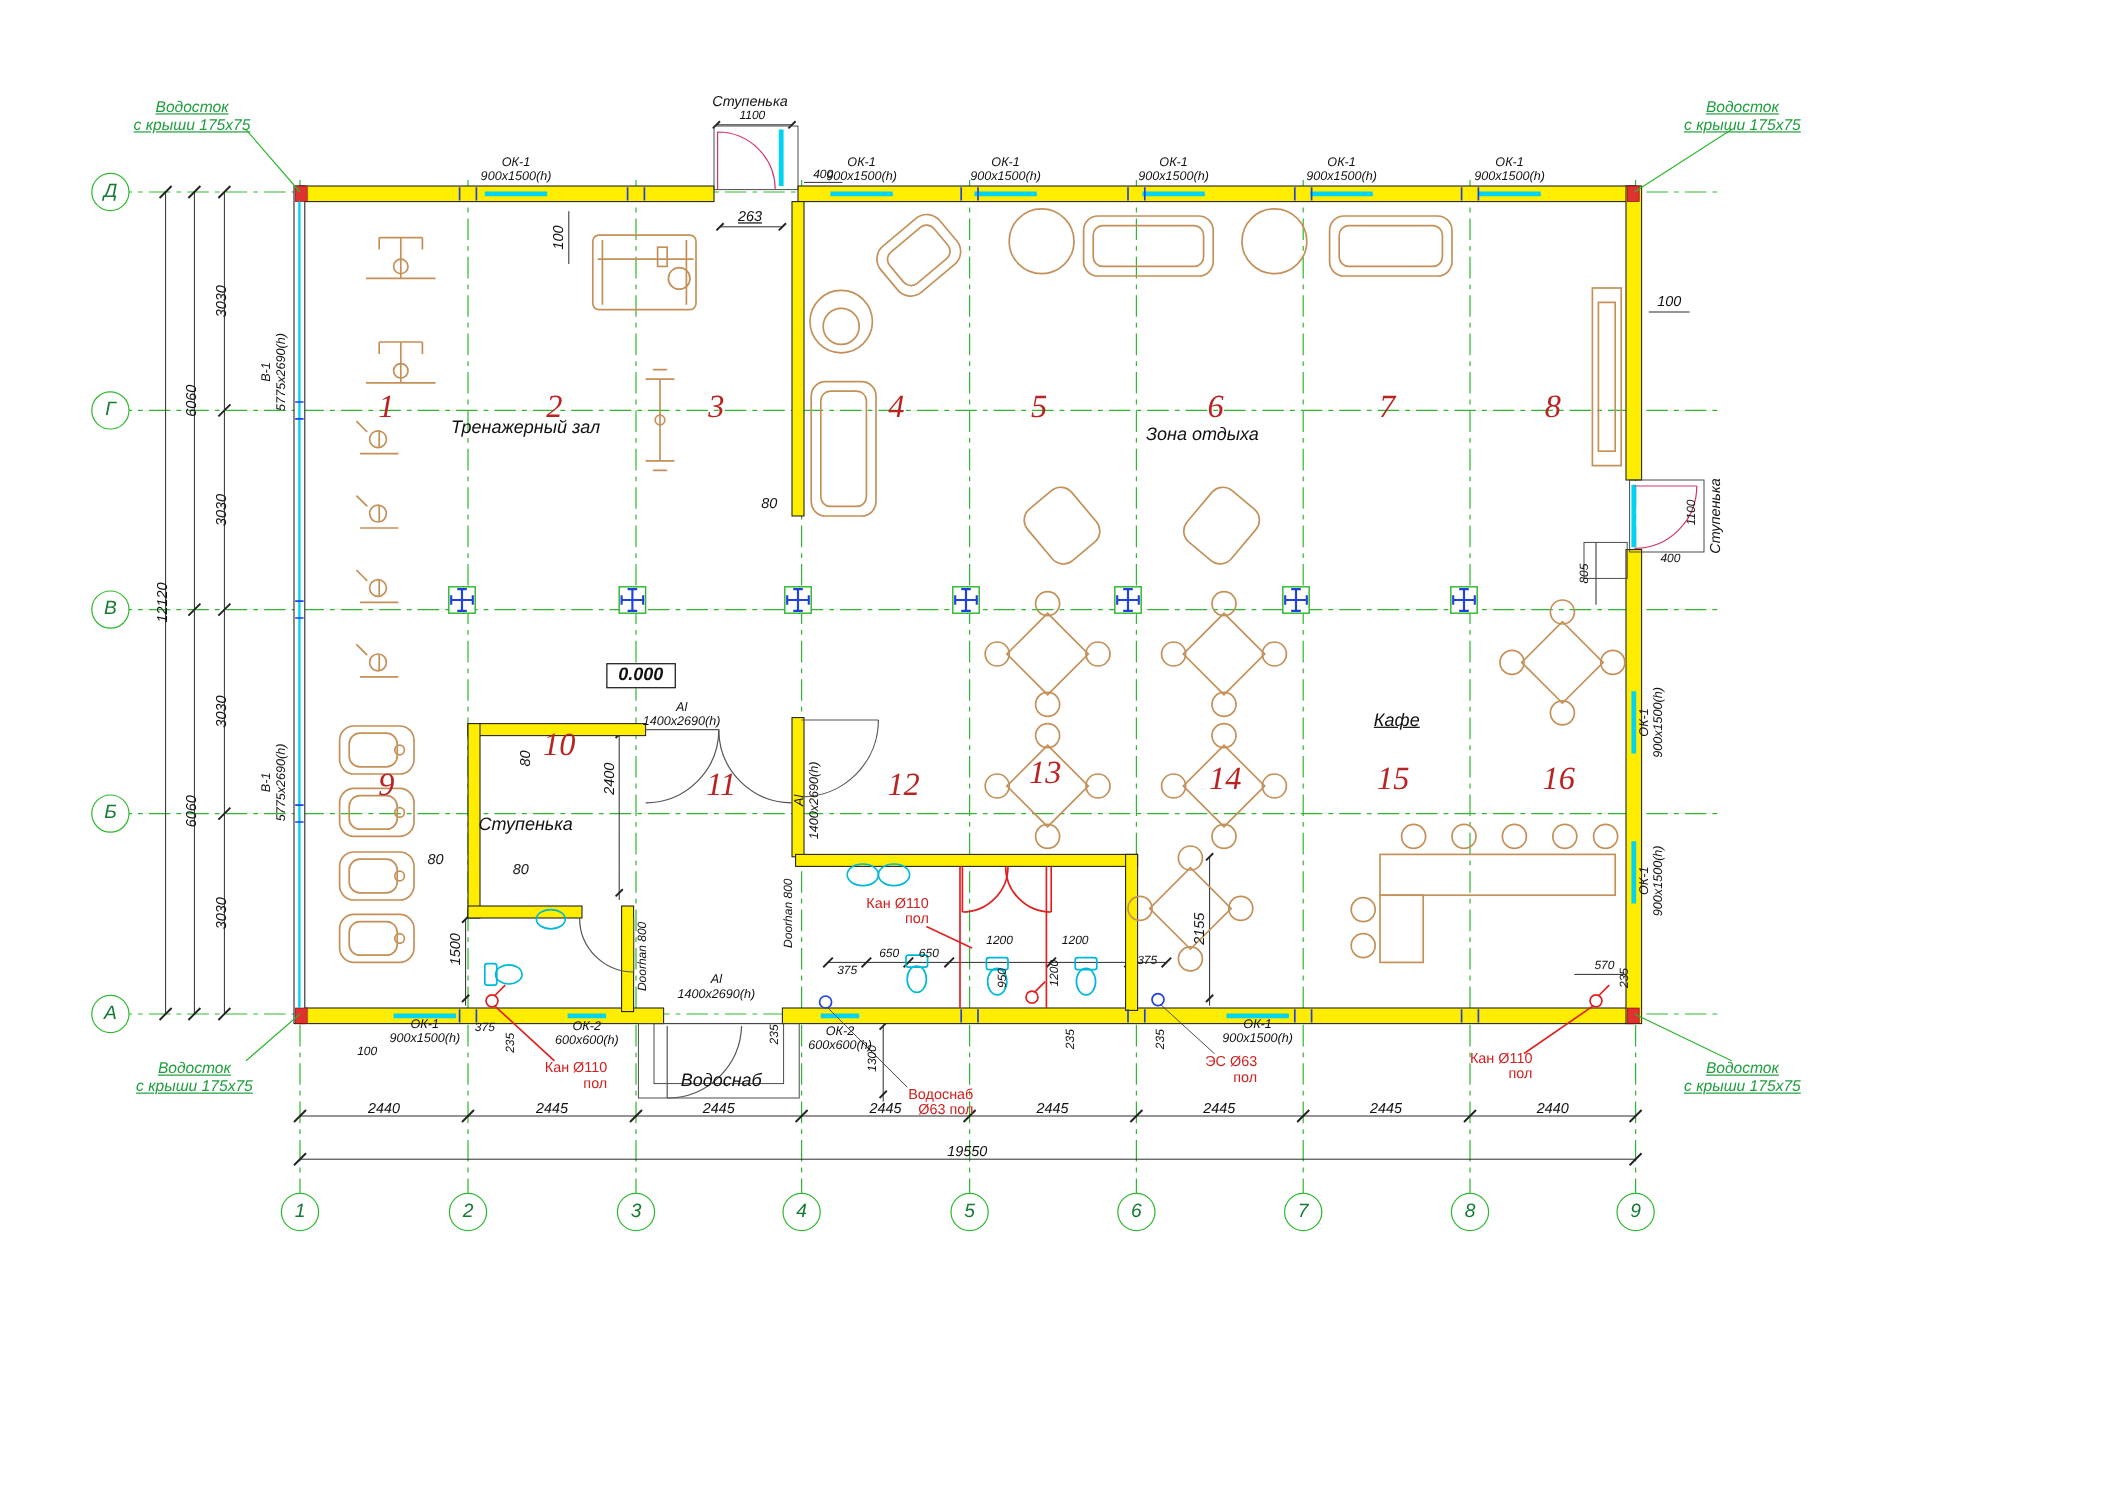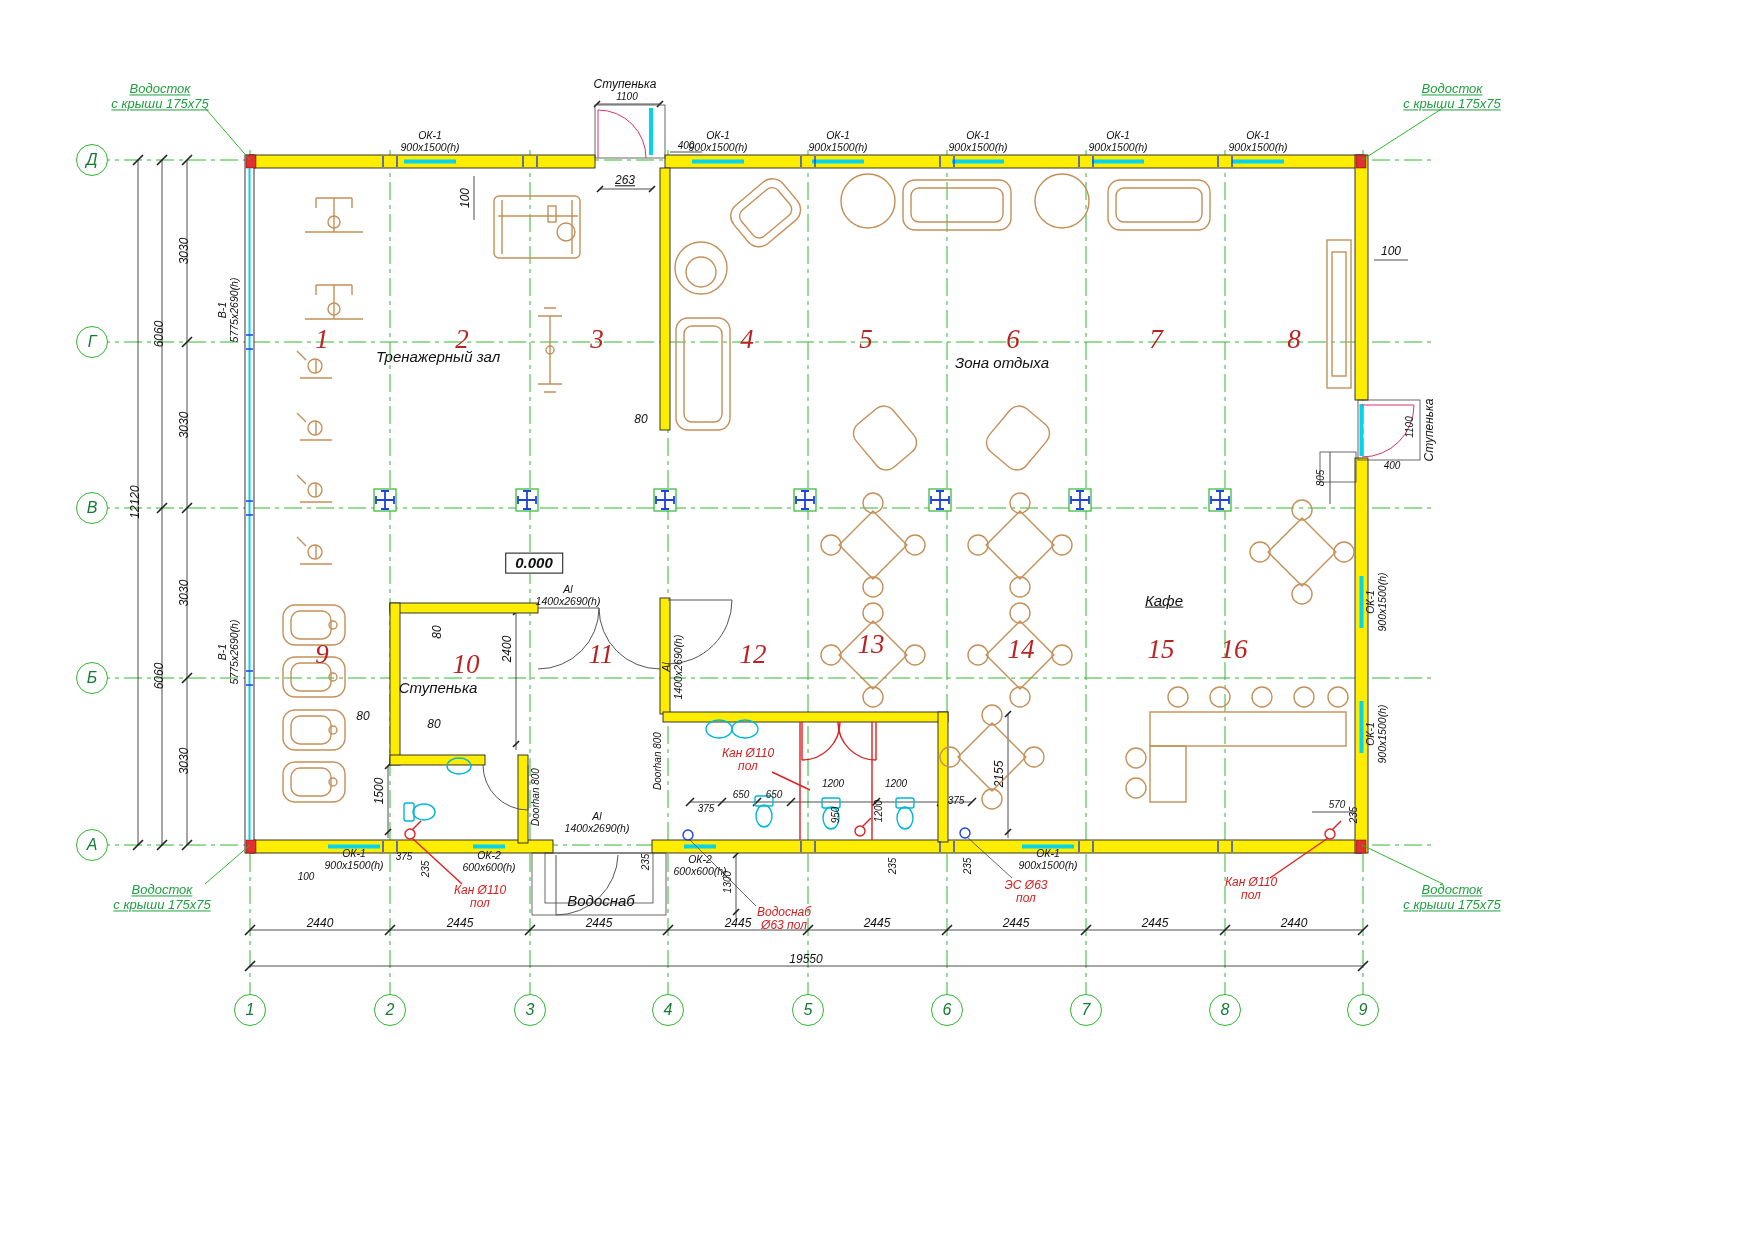--- a/index.html
+++ b/index.html
@@ -7,21 +7,21 @@
          font-family:"Liberation Sans",sans-serif;}
   .stage svg{position:absolute;left:0;top:0;}
   #overlay{position:absolute;left:0;top:0;width:100%;height:100%;pointer-events:none;}
   .lbl{position:absolute;transform:translate(-50%,-50%);white-space:pre-line;text-align:center;
        color:#111;line-height:1.12;pointer-events:none;}
   .dim{font-style:italic;font-size:12px;}
   .dim-sm{font-style:italic;font-size:10px;}
   .win{font-style:italic;font-size:10.5px;}
   .zone{font-family:"Liberation Serif",serif;font-style:italic;font-size:27px;color:#bb2222;}
   .room{font-style:italic;font-size:15px;}
-  .red-note{font-style:italic;font-size:12px;color:#d22020;}
+  .red-note{font-size:12px;color:#d22020;text-align:right;}
   .green-note{font-style:italic;font-size:13px;color:#1f9e3e;text-decoration:underline;}
   .elev{font-style:italic;font-weight:bold;font-size:15px;border:1.7px solid #111;
         padding:1px 9px;background:#fff;}
   .axis-c{position:absolute;transform:translate(-50%,-50%);width:30px;height:30px;border-radius:50%;
         border:1.5px solid #2eb82e;color:#157a33;background:#fff;display:flex;align-items:center;
         justify-content:center;font-size:16px;font-style:italic;}
   
   .wall{fill:#ffed00;stroke:#222;stroke-width:.9;}
   .wall-lite{fill:#fff;stroke:#222;stroke-width:.9;}
   .grid{stroke:#2eb82e;stroke-width:1;stroke-dasharray:18 5 4 5;fill:none;}
@@ -322,27 +322,27 @@
 5775х2690(h)</div>
       <div class="lbl zone" style="left: 322px; top: 339px;">1</div>
       <div class="lbl zone" style="left: 462px; top: 339px;">2</div>
       <div class="lbl zone" style="left: 597px; top: 339px;">3</div>
       <div class="lbl zone" style="left: 747px; top: 339px;">4</div>
       <div class="lbl zone" style="left: 866px; top: 339px;">5</div>
       <div class="lbl zone" style="left: 1013px; top: 339px;">6</div>
       <div class="lbl zone" style="left: 1156px; top: 339px;">7</div>
       <div class="lbl zone" style="left: 1294px; top: 339px;">8</div>
       <div class="lbl zone" style="left: 322px; top: 654px;">9</div>
-      <div class="lbl zone" style="left: 466px; top: 664px;">10</div>
+      <div class="lbl zone" style="left: 466px; top: 620px;">10</div>
       <div class="lbl zone" style="left: 601px; top: 654px;">11</div>
       <div class="lbl zone" style="left: 753px; top: 654px;">12</div>
       <div class="lbl zone" style="left: 871px; top: 644px;">13</div>
       <div class="lbl zone" style="left: 1021px; top: 649px;">14</div>
       <div class="lbl zone" style="left: 1161px; top: 649px;">15</div>
-      <div class="lbl zone" style="left: 1234px; top: 649px; font-family: Liberation Serif, serif;">16</div>
+      <div class="lbl zone" style="left: 1299px; top: 649px; font-family: Liberation Serif, serif;">16</div>
       <div class="lbl room" style="left: 438px; top: 357px;">Тренажерный зал</div>
       <div class="lbl room" style="left: 1002px; top: 363px;">Зона отдыха</div>
       <div class="lbl room" style="left: 1164px; top: 601px; text-decoration: underline;">Кафе</div>
       <div class="lbl room" style="left: 438px; top: 688px;">Ступенька</div>
       <div class="lbl room" style="left: 601px; top: 901px;">Водоснаб</div>
       <div class="lbl elev" style="left: 534px; top: 563px;">0.000</div>
       <div class="lbl dim" style="left: 641px; top: 420px;">80</div>
       <div class="lbl dim" style="left: 1391px; top: 252px;">100</div>
       <div class="lbl dim" style="left: 1430px; top: 430px; transform: translate(-50%, -50%) rotate(-90deg);">Ступенька</div>
       <div class="lbl dim-sm" style="left: 1410px; top: 427px; transform: translate(-50%, -50%) rotate(-90deg);">1100</div>

